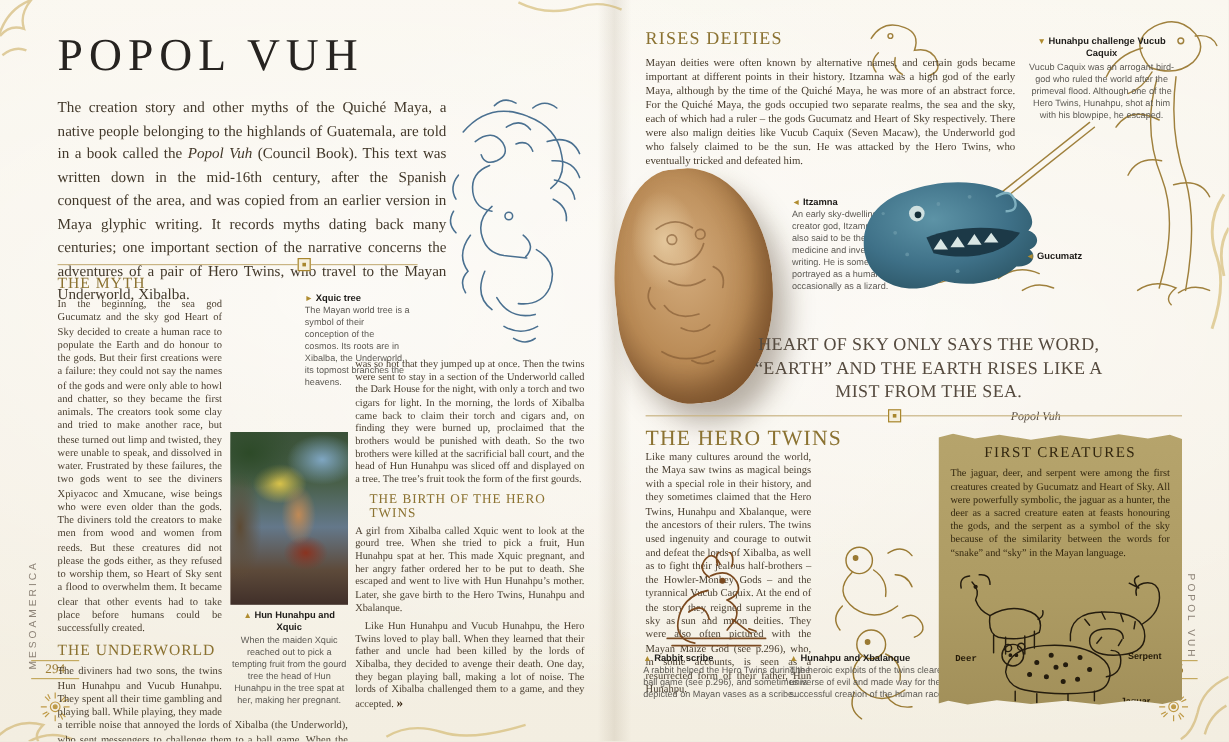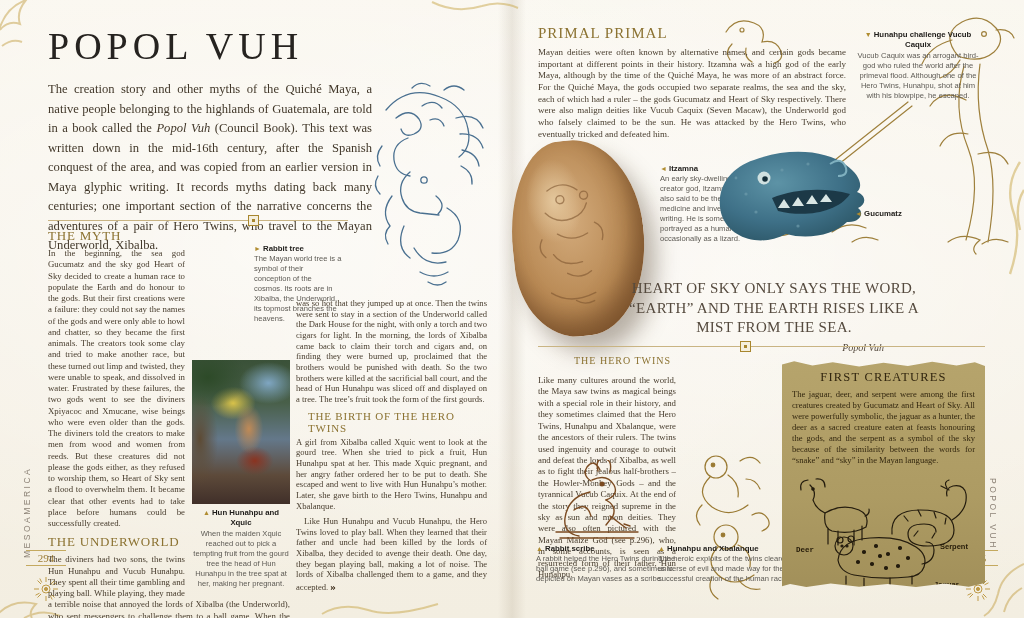--- a/index.html
+++ b/index.html
@@ -95,22 +95,22 @@
   }
   .stone svg { position:absolute; left:0; top:0; }
 
   .serpent-sculpt { position:absolute; left:712px; top:134px; width:158px; height:128px; }
 
   .quote { position:absolute; left:628px; top:279px; width:292px; text-align:center;
     font-size:15px; line-height:1.3; letter-spacing:0.3px; color:#554a3e; }
   .quote .attr { font-size:10px; font-style:italic; text-align:right; padding-right:36px;
     margin-top:3px; letter-spacing:0; }
 
-  .ht-head { position:absolute; left:538px; top:355px; font-size:10px; font-weight:normal;
-    letter-spacing:1px; color:#8b7231;margin-left:36px; }
+  .ht-head { position:absolute; left:538px; top:355px; font-size:18px; font-weight:normal;
+    letter-spacing:1px; color:#8b7231; }
   .ht-col { position:absolute; left:538px; top:375px; width:236px; }
   .ht-col p.body { font-size:8.8px; line-height:1.3; }
   .twins-float { float:right; width:92px; height:158px; margin:70px 0 0 6px; }
   .rabbit-art { position:absolute; left:544px; top:460px; width:104px; height:82px; }
 
   .rabbit-caption { position:absolute; left:536px; top:540px; width:152px; }
   .twins-caption  { position:absolute; left:658px; top:540px; width:152px; }
 
   .fc-box { position:absolute; left:782px; top:360px; width:203px; height:228px;
     background:linear-gradient(180deg,#b6a46c 0%, #ad9b63 60%, #a2905a 100%);
@@ -199,21 +199,21 @@
         <div class="cap-title"><span class="arrow">▲</span> <span>Hun Hunahpu and Xquic</span></div>
         <div class="cap-body">When the maiden Xquic reached out to pick a tempting fruit from the gourd tree the head of Hun Hunahpu in the tree spat at her, making her pregnant.</div>
       </div>
     </div>
     <p class="body">In the beginning, the sea god Gucumatz and the sky god Heart of Sky decided to create a human race to populate the Earth and do honour to the gods. But their first creations were a failure: they could not say the names of the gods and were only able to howl and chatter, so they became the first animals. The creators took some clay and tried to make another race, but these turned out limp and twisted, they were unable to speak, and dissolved in water. Frustrated by these failures, the two gods went to see the diviners Xpiyacoc and Xmucane, wise beings who were even older than the gods. The diviners told the creators to make men from wood and women from reeds. But these creatures did not please the gods either, as they refused to worship them, so Heart of Sky sent a flood to overwhelm them. It became clear that other events had to take place before humans could be successfully created.</p>
     <h3 class="sec">THE UNDERWORLD</h3>
     <p class="body">The diviners had two sons, the twins Hun Hunahpu and Vucub Hunahpu. They spent all their time gambling and playing ball. While playing, they made a terrible noise that annoyed the lords of Xibalba (the Underworld), who sent messengers to challenge them to a ball game. When the brothers went down to Xibalba, the lords of the Underworld began to play cruel tricks on them. First they told the brothers to sit down on a bench, but it</p>
   </div>
 
   <div class="wt-caption caption">
-    <div class="cap-title"><span class="arrow">►</span> <span>Rabbit tree</span></div>
+    <div class="cap-title"><span class="arrow">►</span> <span>Xquic tree</span></div>
     <div class="cap-body">The Mayan world tree is a symbol of their conception of the cosmos. Its roots are in Xibalba, the Underworld, its topmost branches the heavens.</div>
   </div>
 
   <div class="col-b">
     <p class="body">was so hot that they jumped up at once. Then the twins were sent to stay in a section of the Underworld called the Dark House for the night, with only a torch and two cigars for light. In the morning, the lords of Xibalba came back to claim their torch and cigars and, on finding they were burned up, proclaimed that the brothers would be punished with death. So the two brothers were killed at the sacrificial ball court, and the head of Hun Hunahpu was sliced off and displayed on a tree. The tree’s fruit took the form of the first gourds.</p>
     <h3 class="sec">THE BIRTH OF THE HERO TWINS</h3>
     <p class="body">A girl from Xibalba called Xquic went to look at the gourd tree. When she tried to pick a fruit, Hun Hunahpu spat at her. This made Xquic pregnant, and her angry father ordered her to be put to death. She escaped and went to live with Hun Hunahpu’s mother. Later, she gave birth to the Hero Twins, Hunahpu and Xbalanque.</p>
     <p class="body" style="text-indent:8px"><span>Like Hun Hunahpu and Vucub Hunahpu, the Hero Twins loved to play ball. When they learned that their father and uncle had been killed by the lords of Xibalba, they decided to avenge their death. One day, they began playing ball, making a lot of noise. The lords of Xibalba challenged them to a game, and they accepted.</span> <span class="cont-marker">»</span></p>
   </div>
 
@@ -239,21 +239,21 @@
       <path d="M252,62 q-12,42 4,82 q14,36 -2,92 M268,60 q-6,46 8,86 q10,36 0,92"></path>
       <path d="M254,96 q-24,-12 -36,6 M256,130 q-20,-4 -28,12 M266,150 q22,-6 30,10"></path>
       <path d="M246,52 q-18,-22 4,-34 q20,-10 34,6 q10,12 -2,24 q-14,12 -36,4 Z"></path>
       <circle cx="272" cy="30" r="2.4"></circle>
       <path d="M284,26 q14,-2 18,8 M240,36 q-22,6 -30,24 M248,56 q-8,14 -20,18"></path>
       <path d="M236,238 q14,-10 32,-2 q-10,8 -4,14 M270,240 q12,-8 26,-2"></path>
       <path d="M120,228 q16,-12 34,-4 M140,238 q12,-8 26,-2"></path>
     </g>
   </svg>
 
-  <h2 class="primal-head">PRIMAL PRIMAL</h2>
+  <h2 class="primal-head">RISES DEITIES</h2>
   <p class="primal-body">Mayan deities were often known by alternative names, and certain gods became important at different points in their history. Itzamna was a high god of the early Maya, although by the time of the Quiché Maya, he was more of an abstract force. For the Quiché Maya, the gods occupied two separate realms, the sea and the sky, each of which had a ruler – the gods Gucumatz and Heart of Sky respectively. There were also malign deities like Vucub Caquix (Seven Macaw), the Underworld god who falsely claimed to be the sun. He was attacked by the Hero Twins, who eventually tricked and defeated him.</p>
 
   <div class="vucub-caption caption cap-center">
     <div class="cap-title"><span class="arrow">▼</span> <span>Hunahpu challenge Vucub Caquix</span></div>
     <div class="cap-body">Vucub Caquix was an arrogant bird-god who ruled the world after the primeval flood. Although one of the Hero Twins, Hunahpu, shot at him with his blowpipe, he escaped.</div>
   </div>
 
   <div class="stone">
     <svg width="132" height="196" viewBox="0 0 132 196">
       <g fill="none" stroke="#7d5530" stroke-width="1.4" opacity="0.6" stroke-linecap="round">

